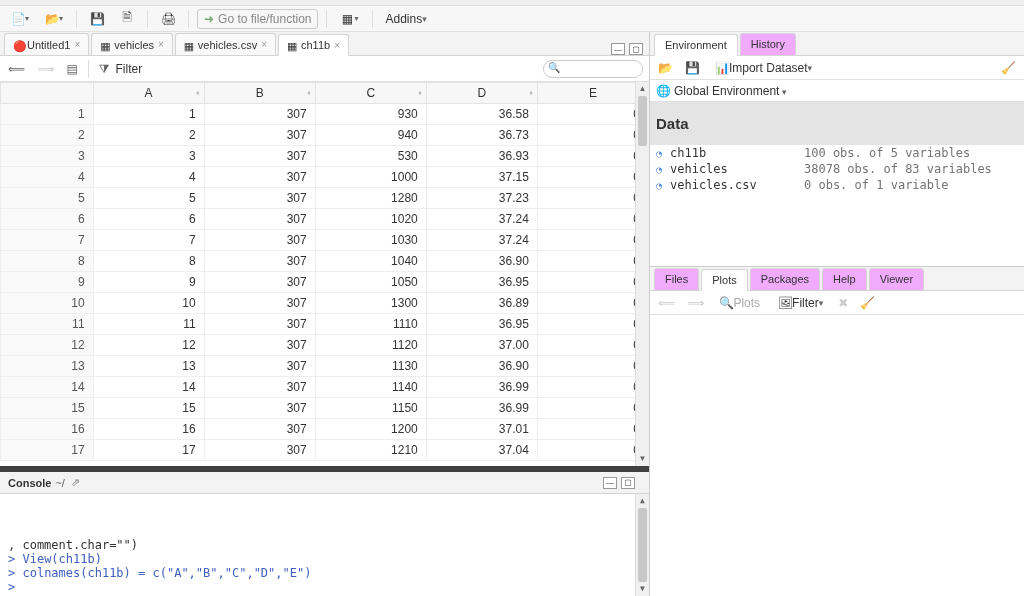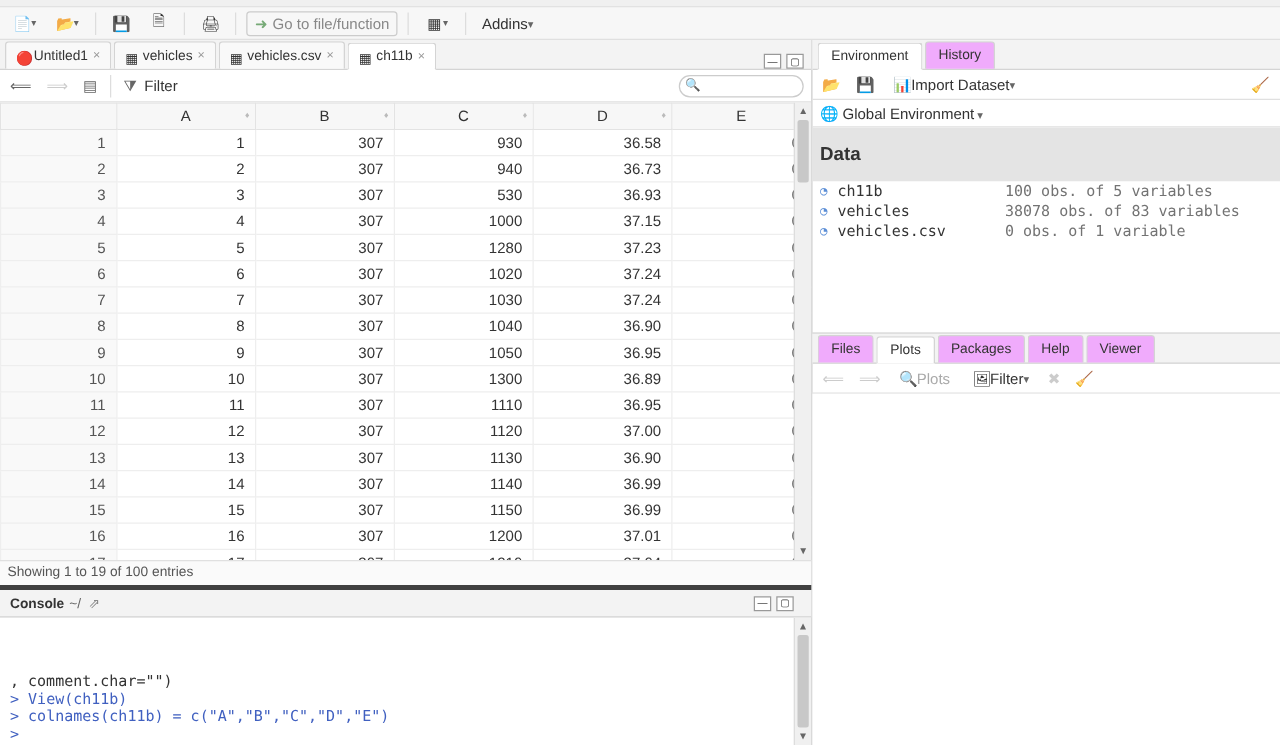--- a/index.html
+++ b/index.html
@@ -30,21 +30,21 @@
   .grid th { background: #f7f7f7; border: 1px solid #e3e3e3; padding: 3px 8px; text-align: center; font-weight: normal; position: relative; }
   .grid th.rownum { width: 40px; background: #f7f7f7; }
   .grid th.colhead { width: 48px; cursor: pointer; }
   .grid th.colhead::after { content: "♦"; font-size: 7px; color: #bbb; position: absolute; right: 4px; top: 6px; }
   .grid td { border: 1px solid #eee; padding: 3px 8px; text-align: right; height: 20px; }
   .grid td.rownum { background: #f9f9f9; text-align: right; color: #555; }
   .vscroll { position: absolute; right: 0; top: 0; bottom: 0; width: 14px; background: #f0f0f0; border-left: 1px solid #ddd; }
   .vscroll-thumb { position: absolute; left: 2px; right: 2px; top: 14px; height: 50px; background: #c8c8c8; border-radius: 2px; }
   .vscroll-arrow { position: absolute; left: 0; right: 0; height: 14px; text-align: center; font-size: 8px; color: #666; line-height:14px; cursor:pointer;}
   .status { height: 20px; background: #fafafa; border-top: 1px solid #e0e0e0; padding: 3px 6px; font-size: 11px; color: #555; }
-  .console-pane { border-top: 4px solid #404040; flex: 0 0 100px; display: flex; flex-direction: column; }
+  .console-pane { border-top: 6px solid #404040; flex: 0 0 100px; display: flex; flex-direction: column; }
   .console-header { height: 22px; background: #f3f3f3; border-bottom: 1px solid #d4d4d4; display: flex; align-items: center; padding: 0 8px; font-size: 11px; }
   .console-body { flex: 1; padding: 2px 8px; font-family: Consolas, monospace; font-size: 12px; white-space: pre-wrap; overflow: hidden; position: relative;}
   .console-body .prompt { color: #4060c0; }
   .right-pane { display: flex; flex-direction: column; height: 100%; }
   .env-pane { flex: 0 0 235px; border-bottom: 1px solid #ccc; display: flex; flex-direction: column; }
   .plot-pane { flex: 1; display: flex; flex-direction: column; }
   .pane-tabs { height: 24px; background: #f3f3f3; border-bottom: 1px solid #d4d4d4; display: flex; align-items: flex-end; padding-left: 4px; }
   .pane-tab { height: 22px; padding: 4px 10px 0; border: 1px solid #d4d4d4; border-bottom: none; background: #f0abfc; margin-right: 2px; border-radius: 3px 3px 0 0; font-size: 11px; cursor: pointer; }
   .pane-tab.active { background: #fff; border-bottom: 1px solid #fff; position: relative; top: 1px; }
   .pane-toolbar { height: 24px; border-bottom: 1px solid #e0e0e0; display: flex; align-items: center; padding: 0 6px; gap: 8px; }
@@ -287,21 +287,20 @@
               <td>0</td>
             </tr>
           </tbody>
         </table>
       <div class="vscroll">
         <div class="vscroll-arrow" style="top:0">▲</div>
         <div class="vscroll-thumb"></div>
         <div class="vscroll-arrow" style="bottom:0">▼</div>
       </div>
     </div>
-    <div class="status">Showing 1 to 19 of 100 entries</div>
 
     <div class="console-pane">
       <div class="console-header">
         <b>Console</b>
         <span style="margin-left:4px;color:#666">~/</span>
         <span style="margin-left:6px;color:#888">⇗</span>
         <div class="tabbar-right" style="margin-left:auto">
           <span class="win-btn">—</span>
           <span class="win-btn">▢</span>
         </div>

